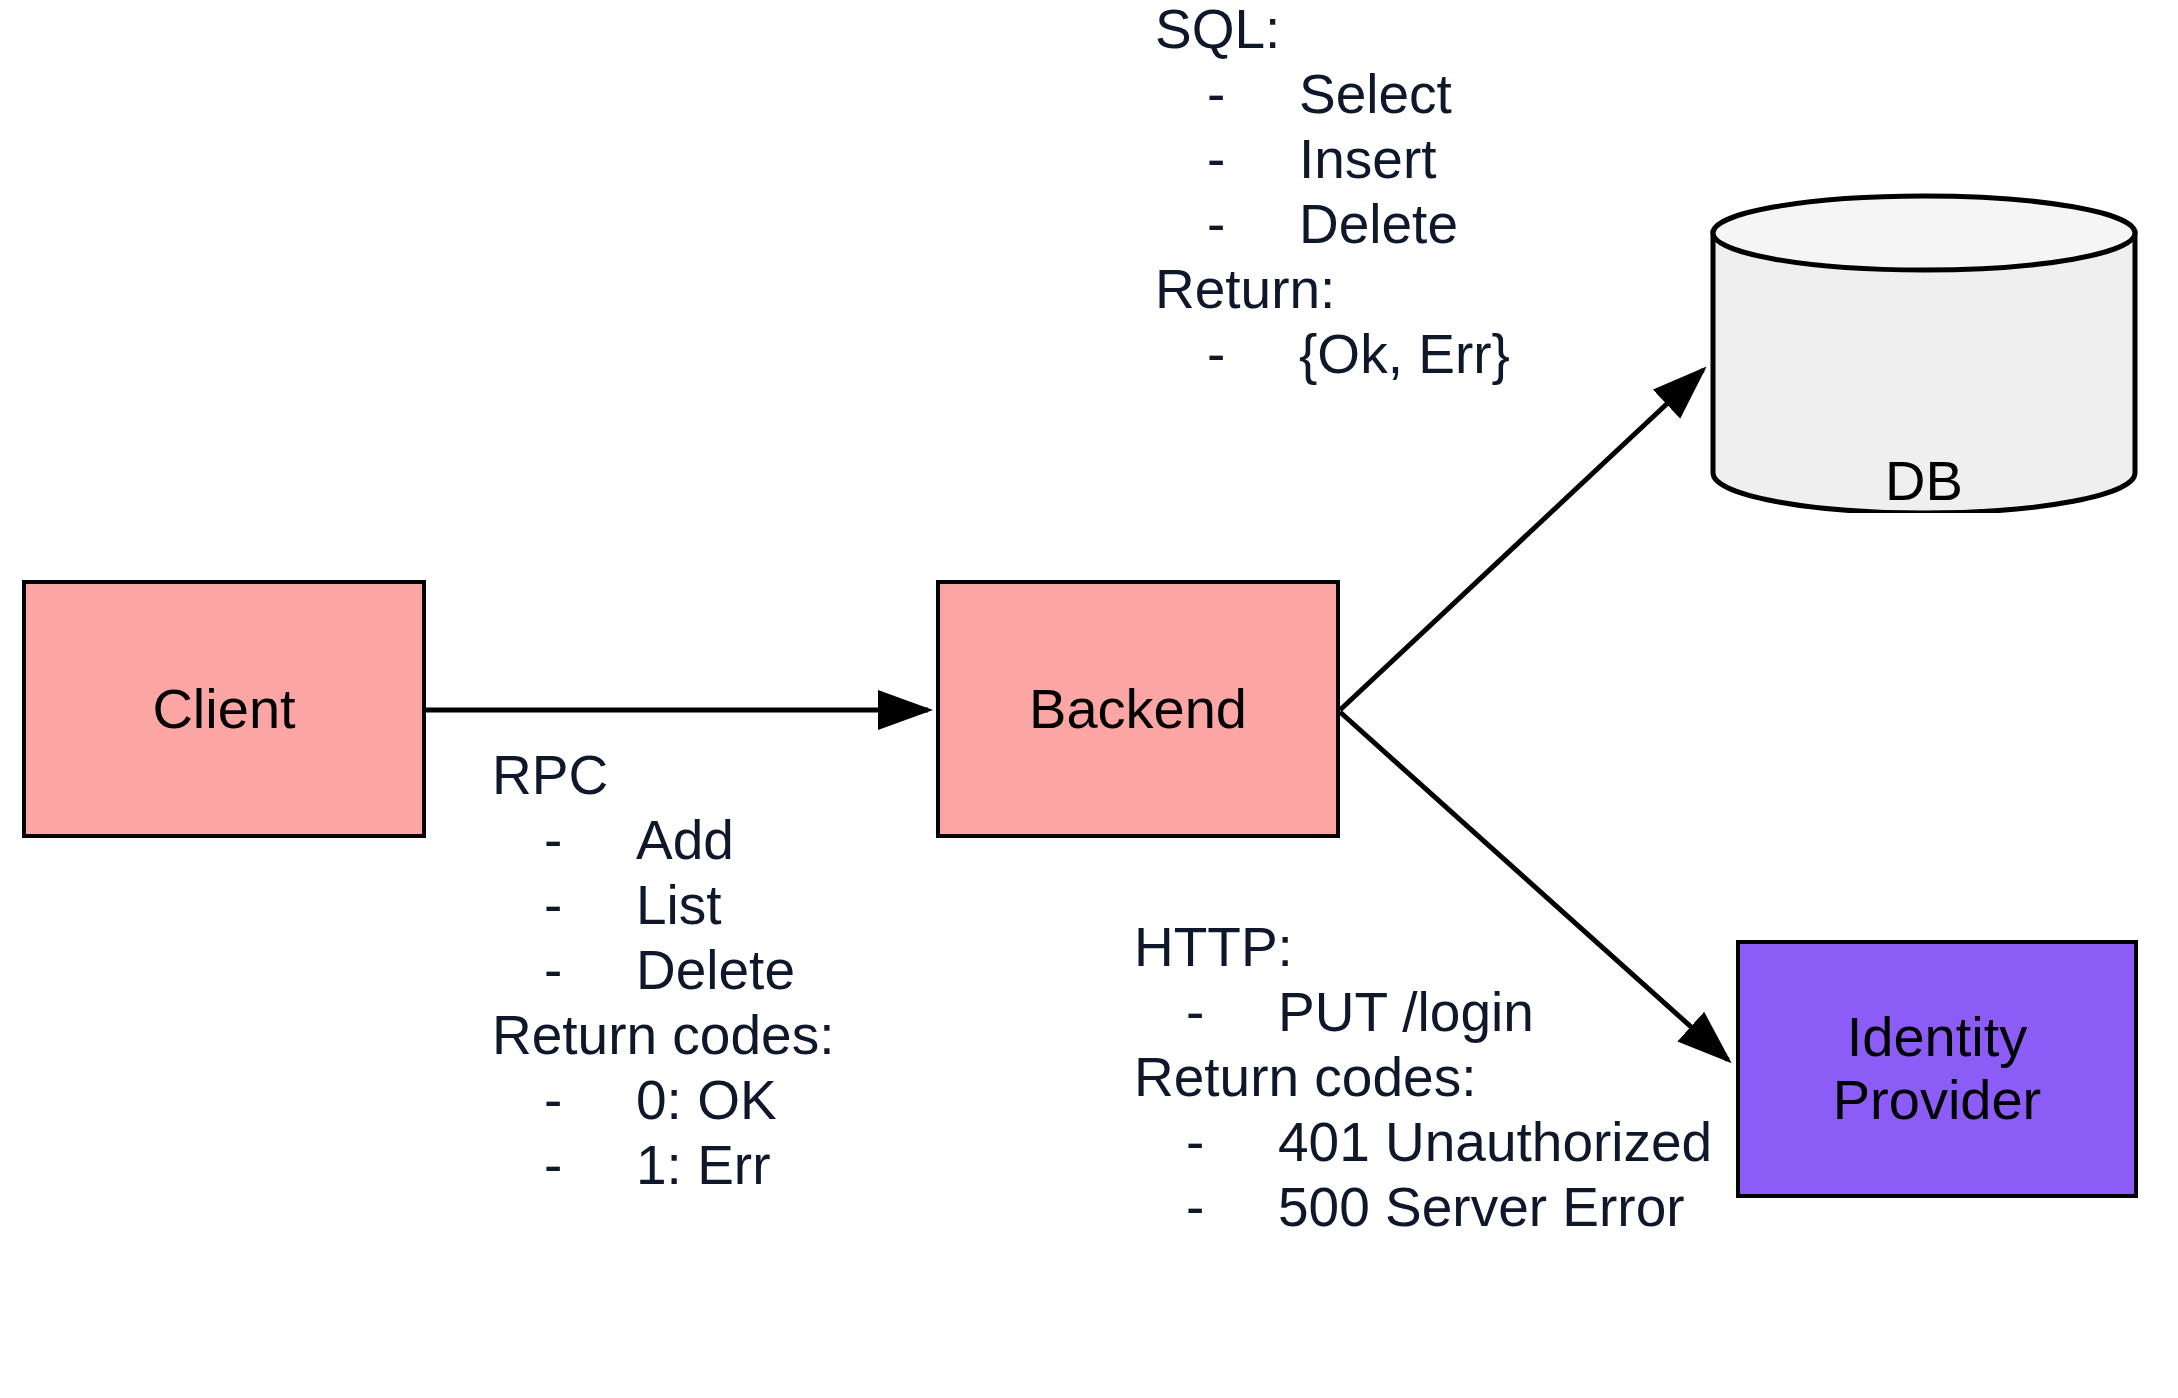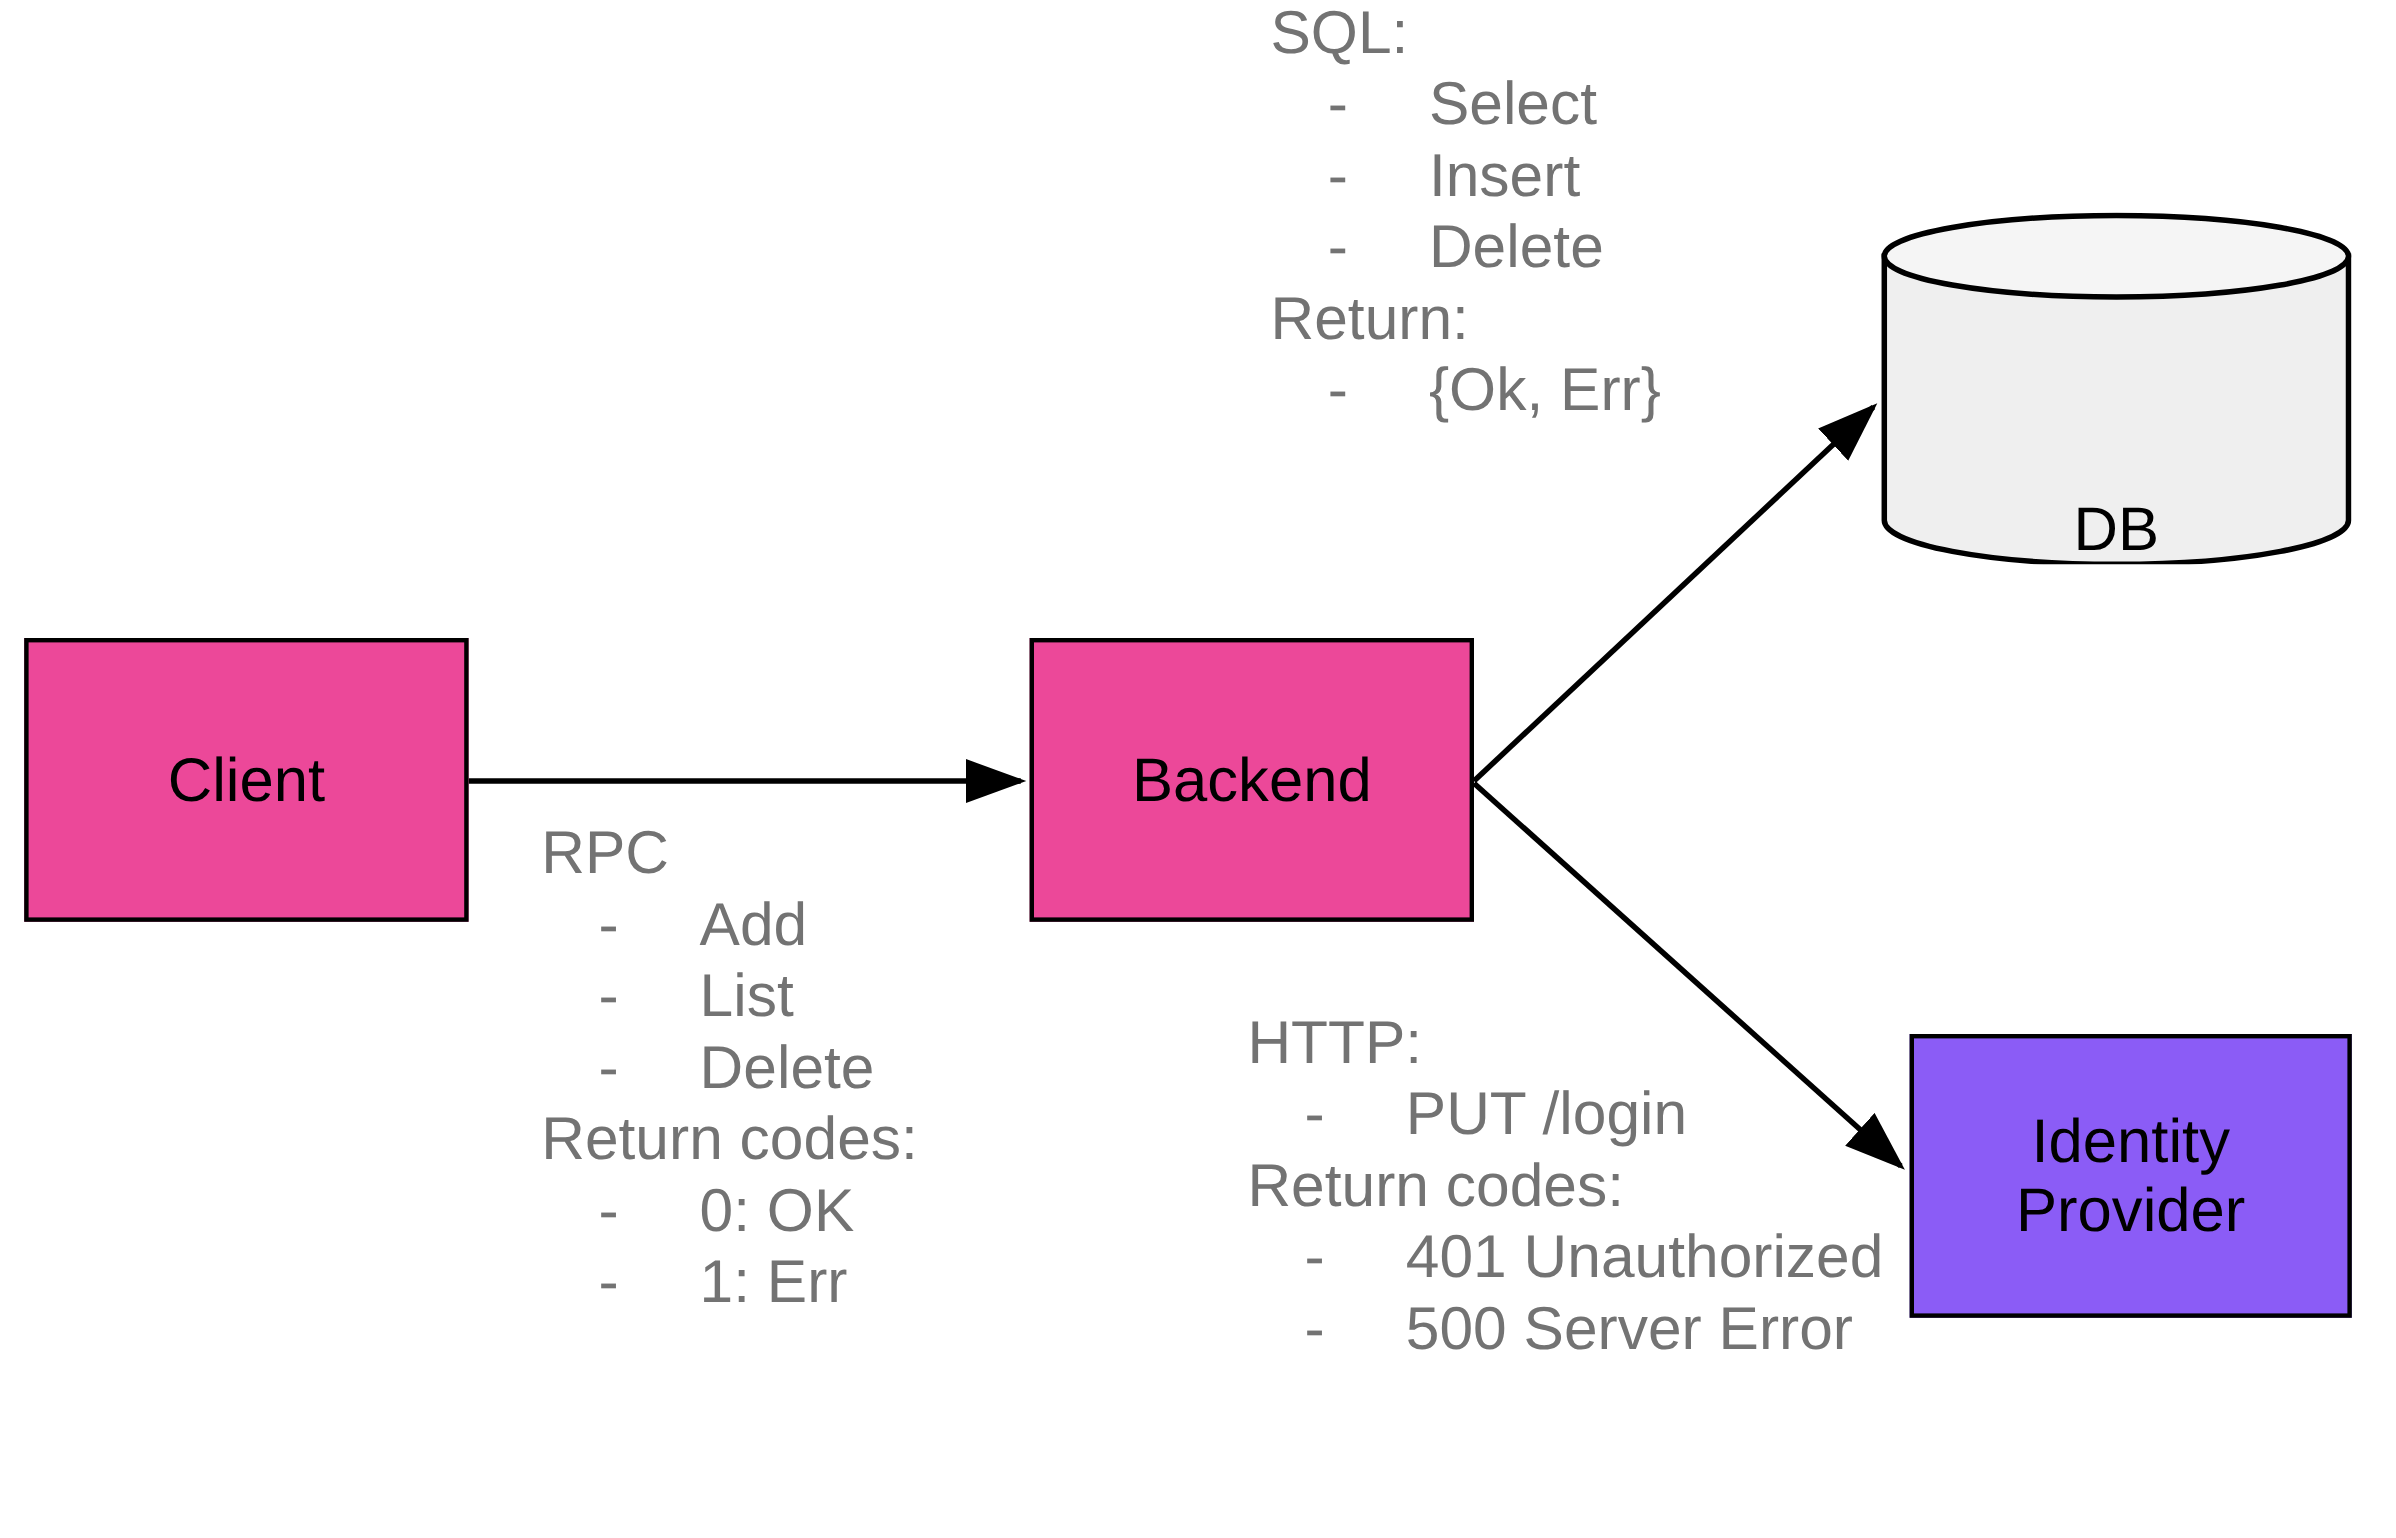--- a/index.html
+++ b/index.html
@@ -33,21 +33,21 @@
     box-sizing: border-box;
     border: 4px solid #000000;
     display: flex;
     align-items: center;
     justify-content: center;
     text-align: center;
     font-size: 56px;
     line-height: 1.12;
     color: #000000;
   }
-  .node.yellow { background: #ec4899; }
+  .node.yellow { background: #fca5a5; }
   .node.grey   { background: #8b5cf6; }
 
   #node-client   { left: 22px;   top: 580px; width: 404px; height: 258px; }
   #node-backend  { left: 936px;  top: 580px; width: 404px; height: 258px; text-align: right; }
   #node-idp      { left: 1736px; top: 940px; width: 402px; height: 258px; }
 
   
   #node-db {
     position: absolute;
     left: 1710px;
@@ -67,21 +67,21 @@
     justify-content: center;
     font-size: 56px;
     color: #000000;
   }
 
   
   .annot {
     position: absolute;
     font-size: 55px;
     line-height: 1.0;
-    color: #737373;
+    color: #0f172a;
     white-space: nowrap;
   }
   .annot .hdr {
     display: block;
     margin-bottom: 10px;
   }
   .annot .bullet {
     display: block;
     margin-bottom: 10px;
     padding-left: 52px;

